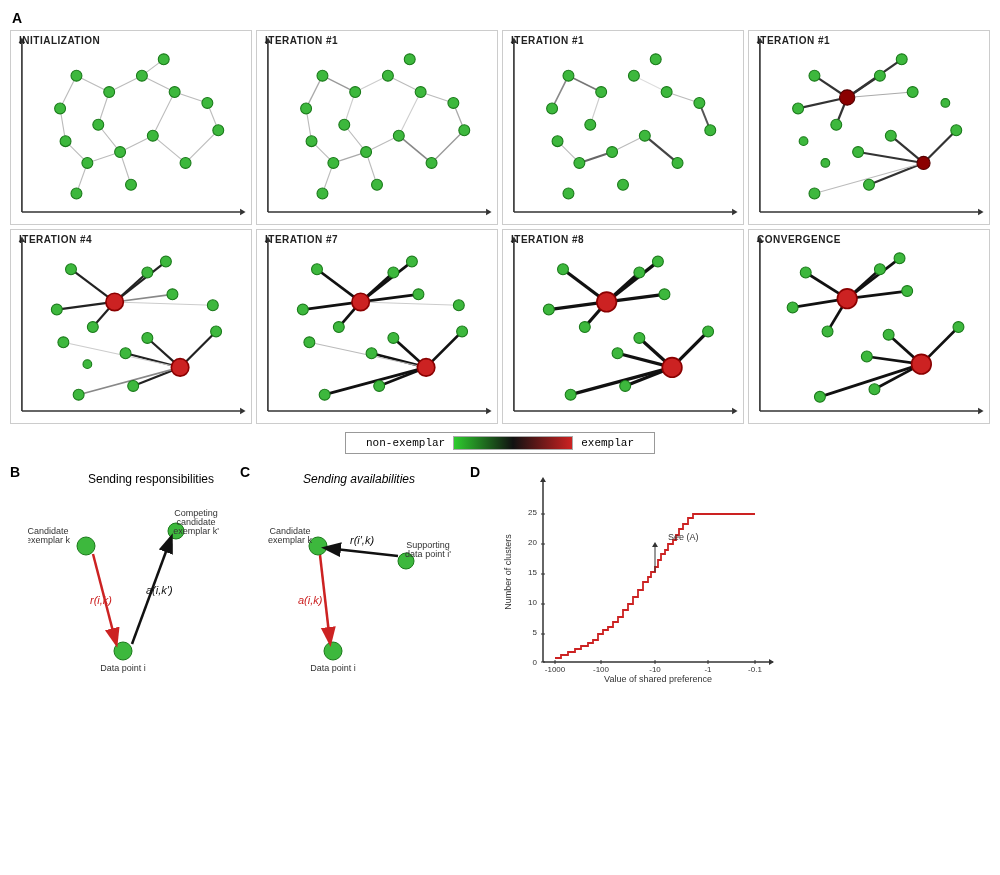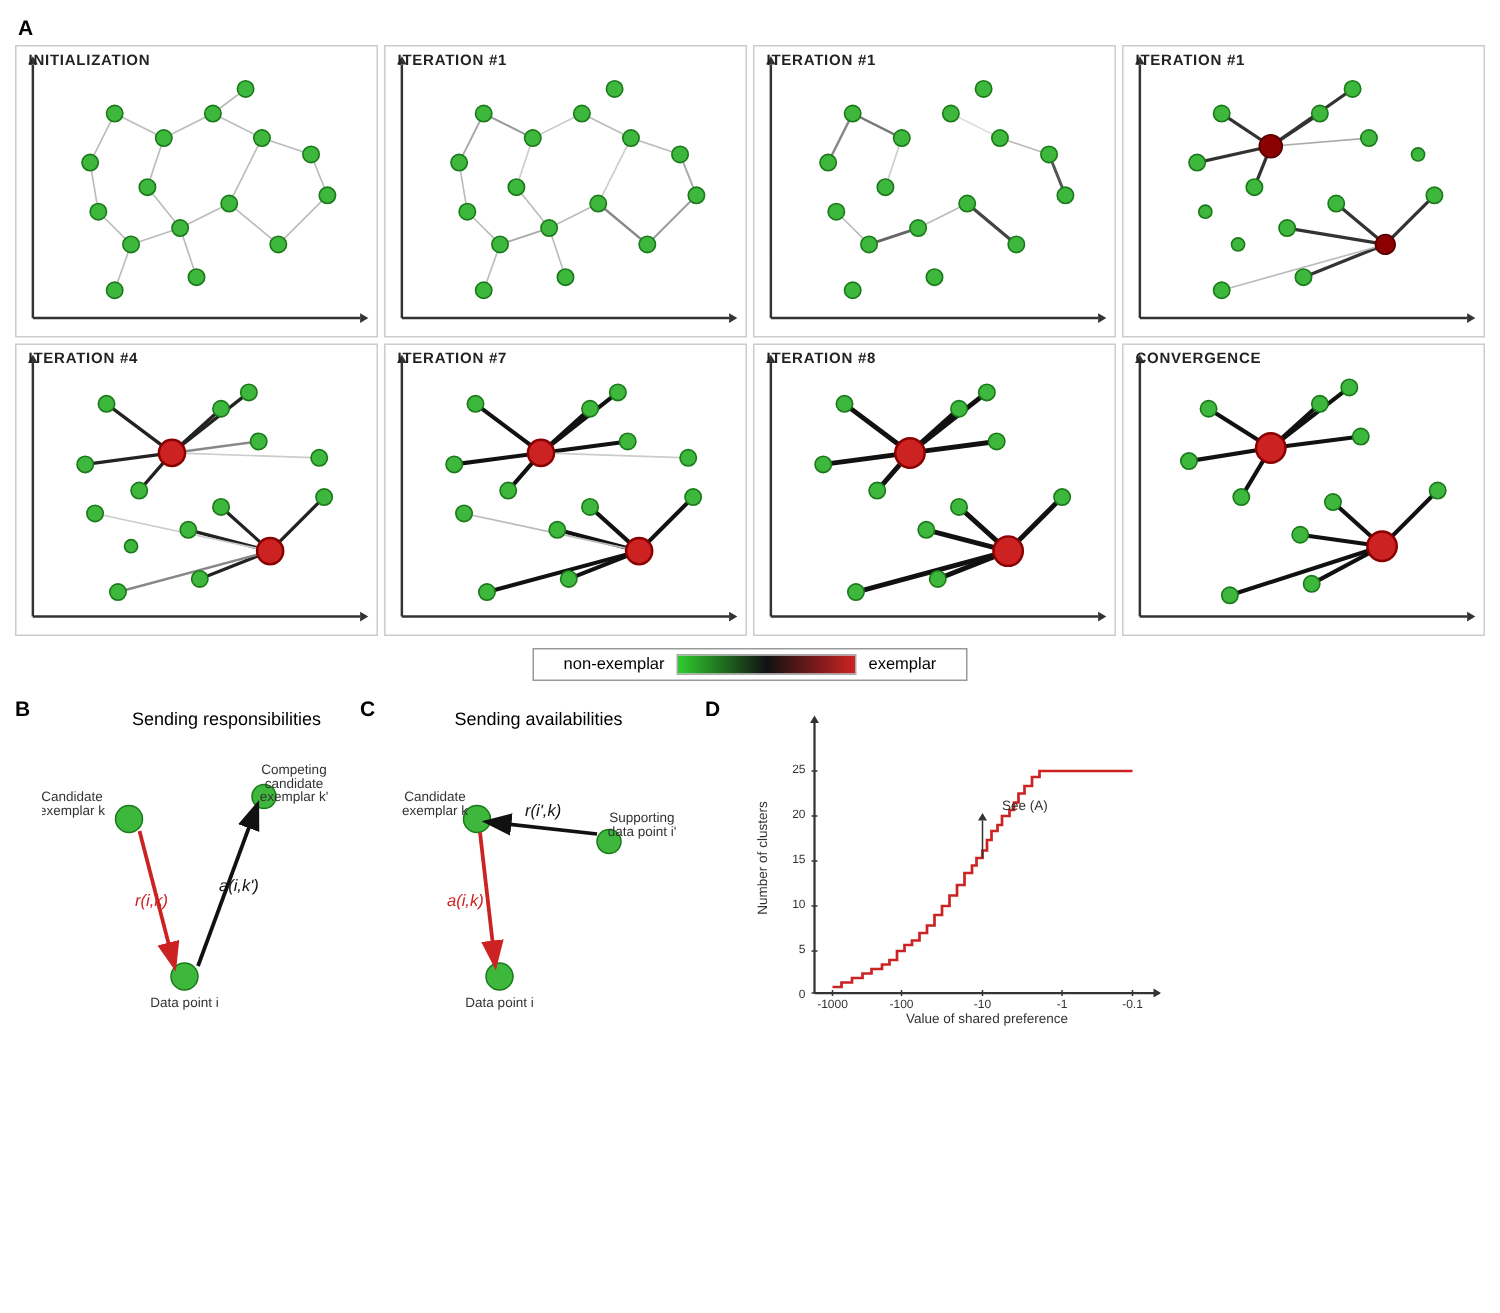--- a/index.html
+++ b/index.html
@@ -77,20 +77,21 @@
       gap: 10px;
     }
 
     .legend-box {
       border: 1px solid #999;
       padding: 3px 20px;
       display: flex;
       align-items: center;
       gap: 8px;
       font-size: 11px;
+      font-family: Liberation Mono, monospace;
     }
 
     .legend-gradient {
       width: 120px;
       height: 14px;
       background: linear-gradient(to right, #2ecc2e, #111, #cc2222);
       border: 1px solid #aaa;
     }
 
     
@@ -493,21 +494,21 @@
         <text x="95" y="185" font-size="9" fill="#333" text-anchor="middle">Data point i</text>
 
         <text x="62" y="118" font-size="11" fill="#cc2222" font-style="italic">r(i,k)</text>
         <text x="118" y="108" font-size="11" fill="#111" font-style="italic">a(i,k')</text>
       </svg>
     </div>
 
     <div class="diagram-section" style="position:relative;">
       <span class="section-b-label" style="left:0px;">C</span>
       <div style="text-align:center; margin-top:0px; margin-left:18px;">
-        <span style="font-size:12px;">Sending availabilities</span>
+        <span style="font-size:12px;font-style:italic;">Sending availabilities</span>
       </div>
       <svg viewBox="0 0 200 210" style="width:200px; height:210px; margin-left:10px;">
         <defs>
           <marker id="arrowRedC" markerWidth="8" markerHeight="8" refX="6" refY="3" orient="auto">
             <path d="M0,0 L0,6 L8,3 z" fill="#cc2222"></path>
           </marker>
           <marker id="arrowBlackC" markerWidth="8" markerHeight="8" refX="6" refY="3" orient="auto">
             <path d="M0,0 L0,6 L8,3 z" fill="#111"></path>
           </marker>
         </defs>

